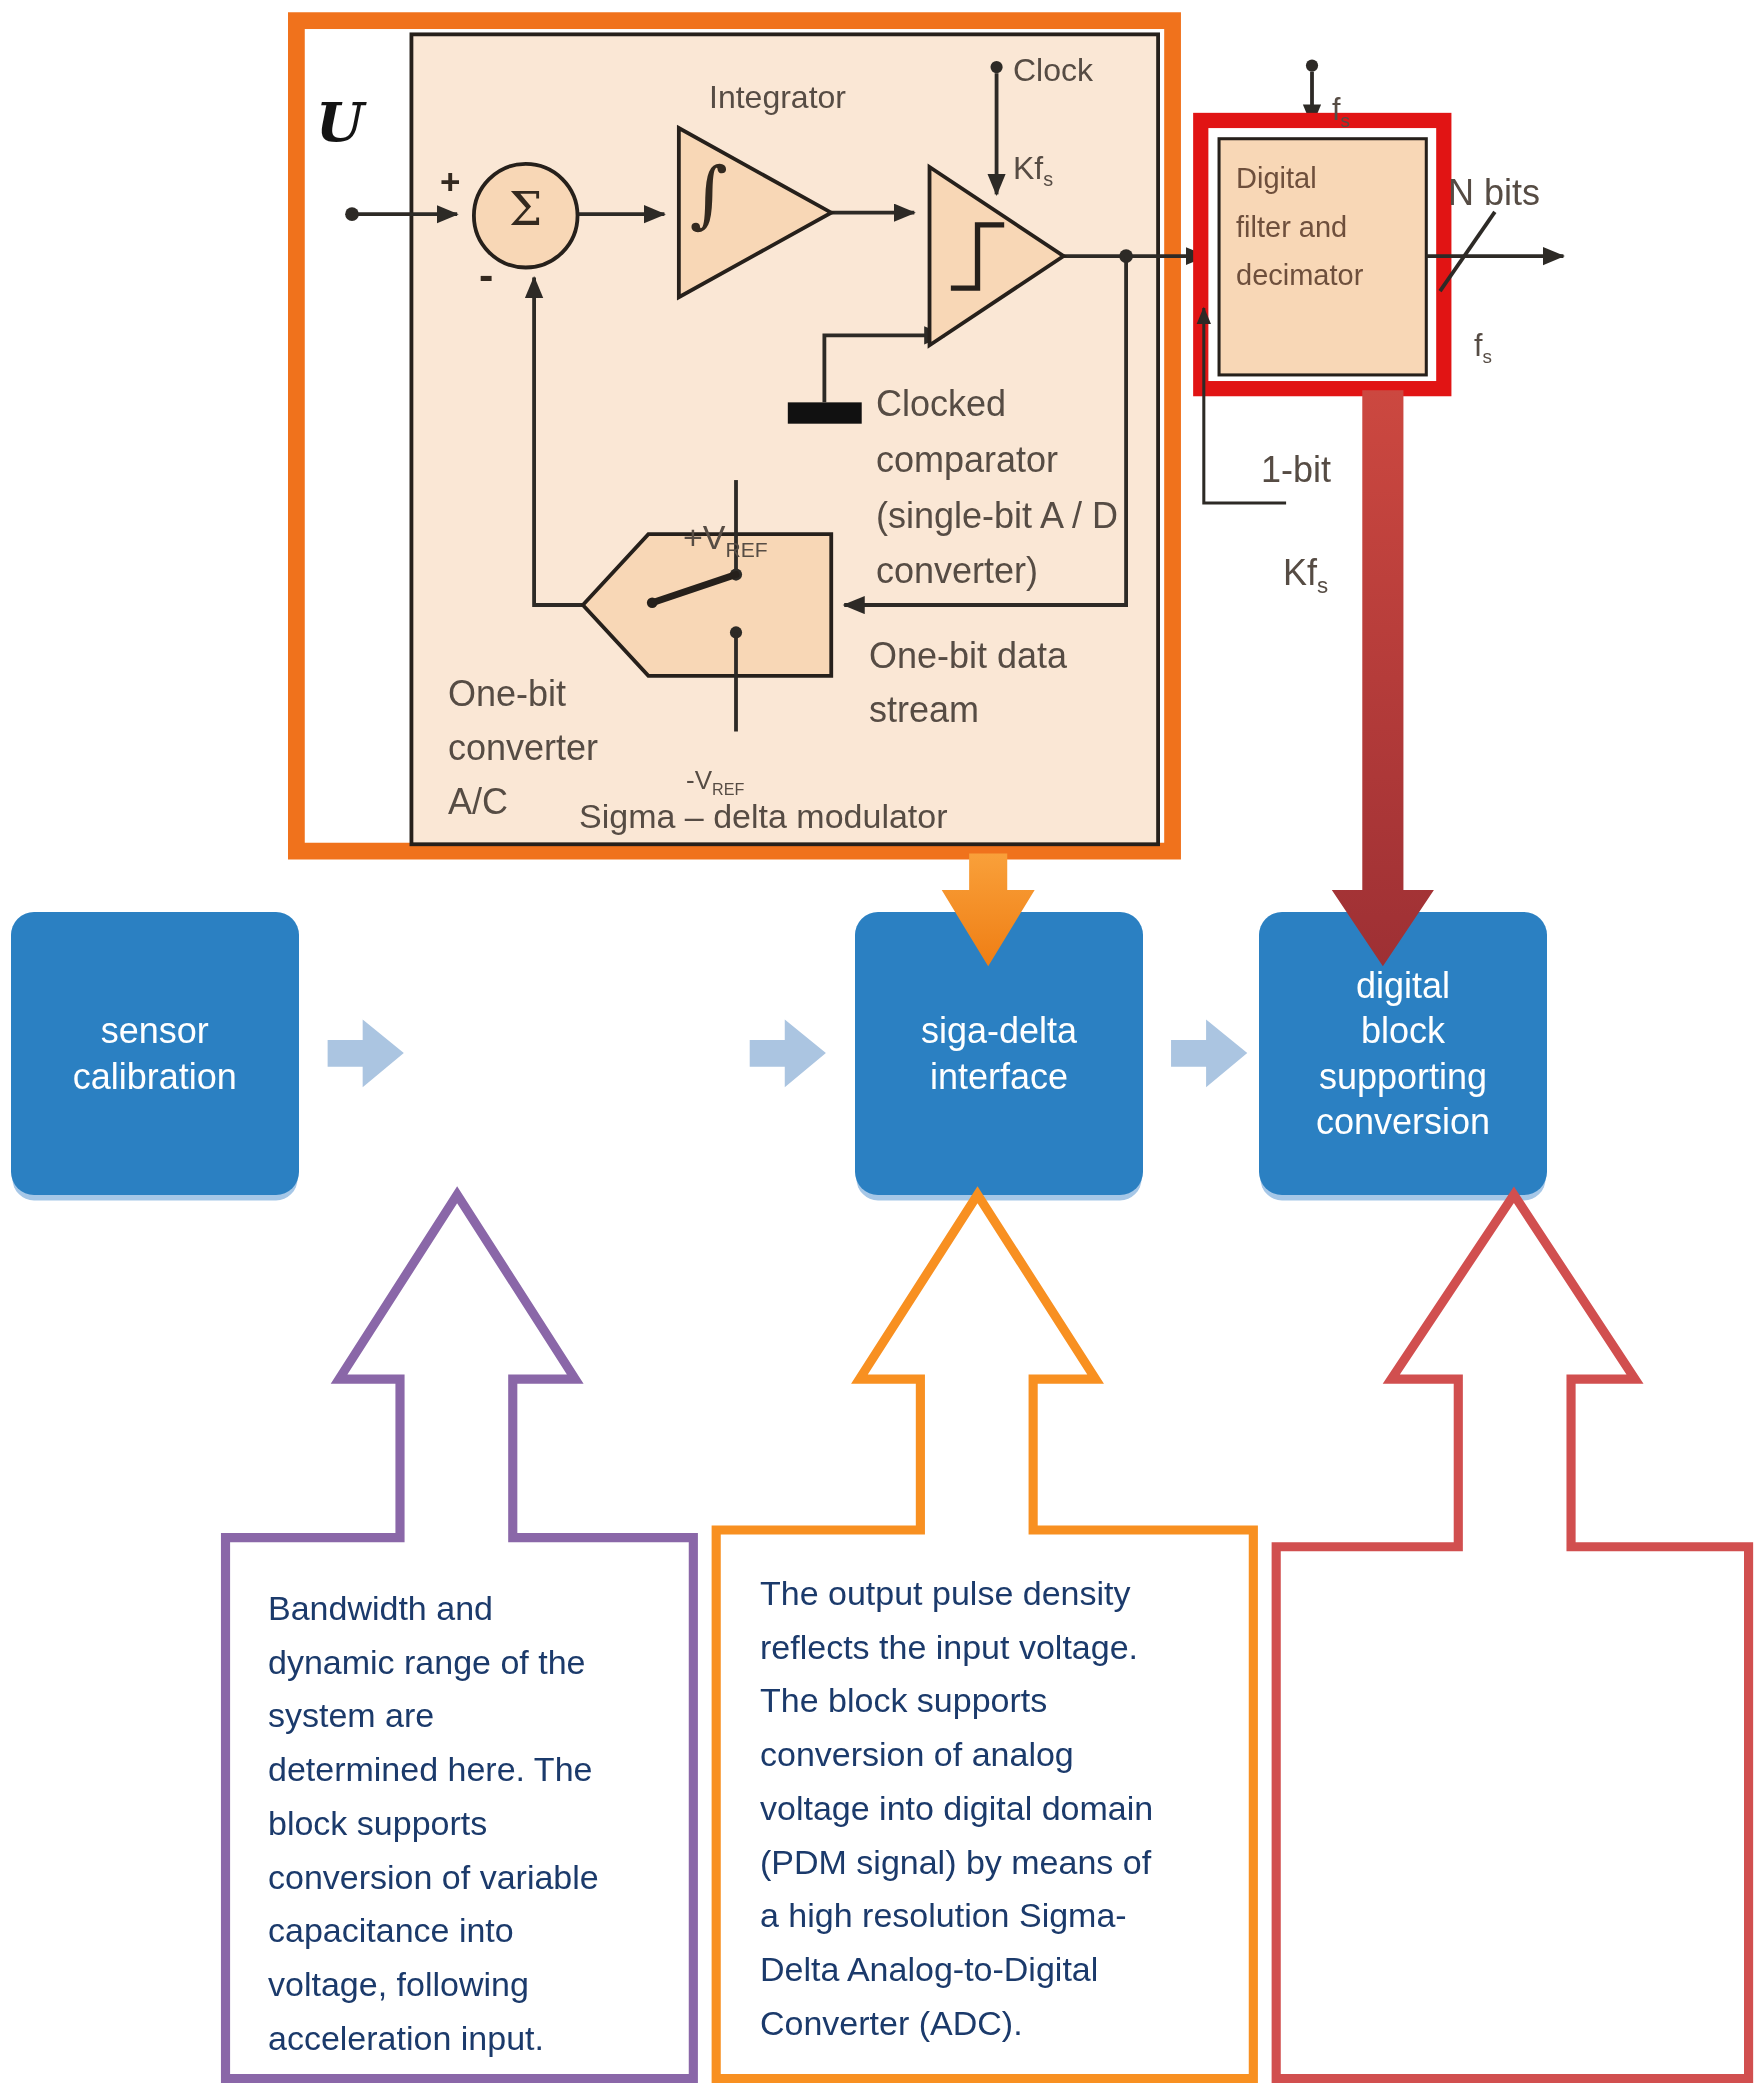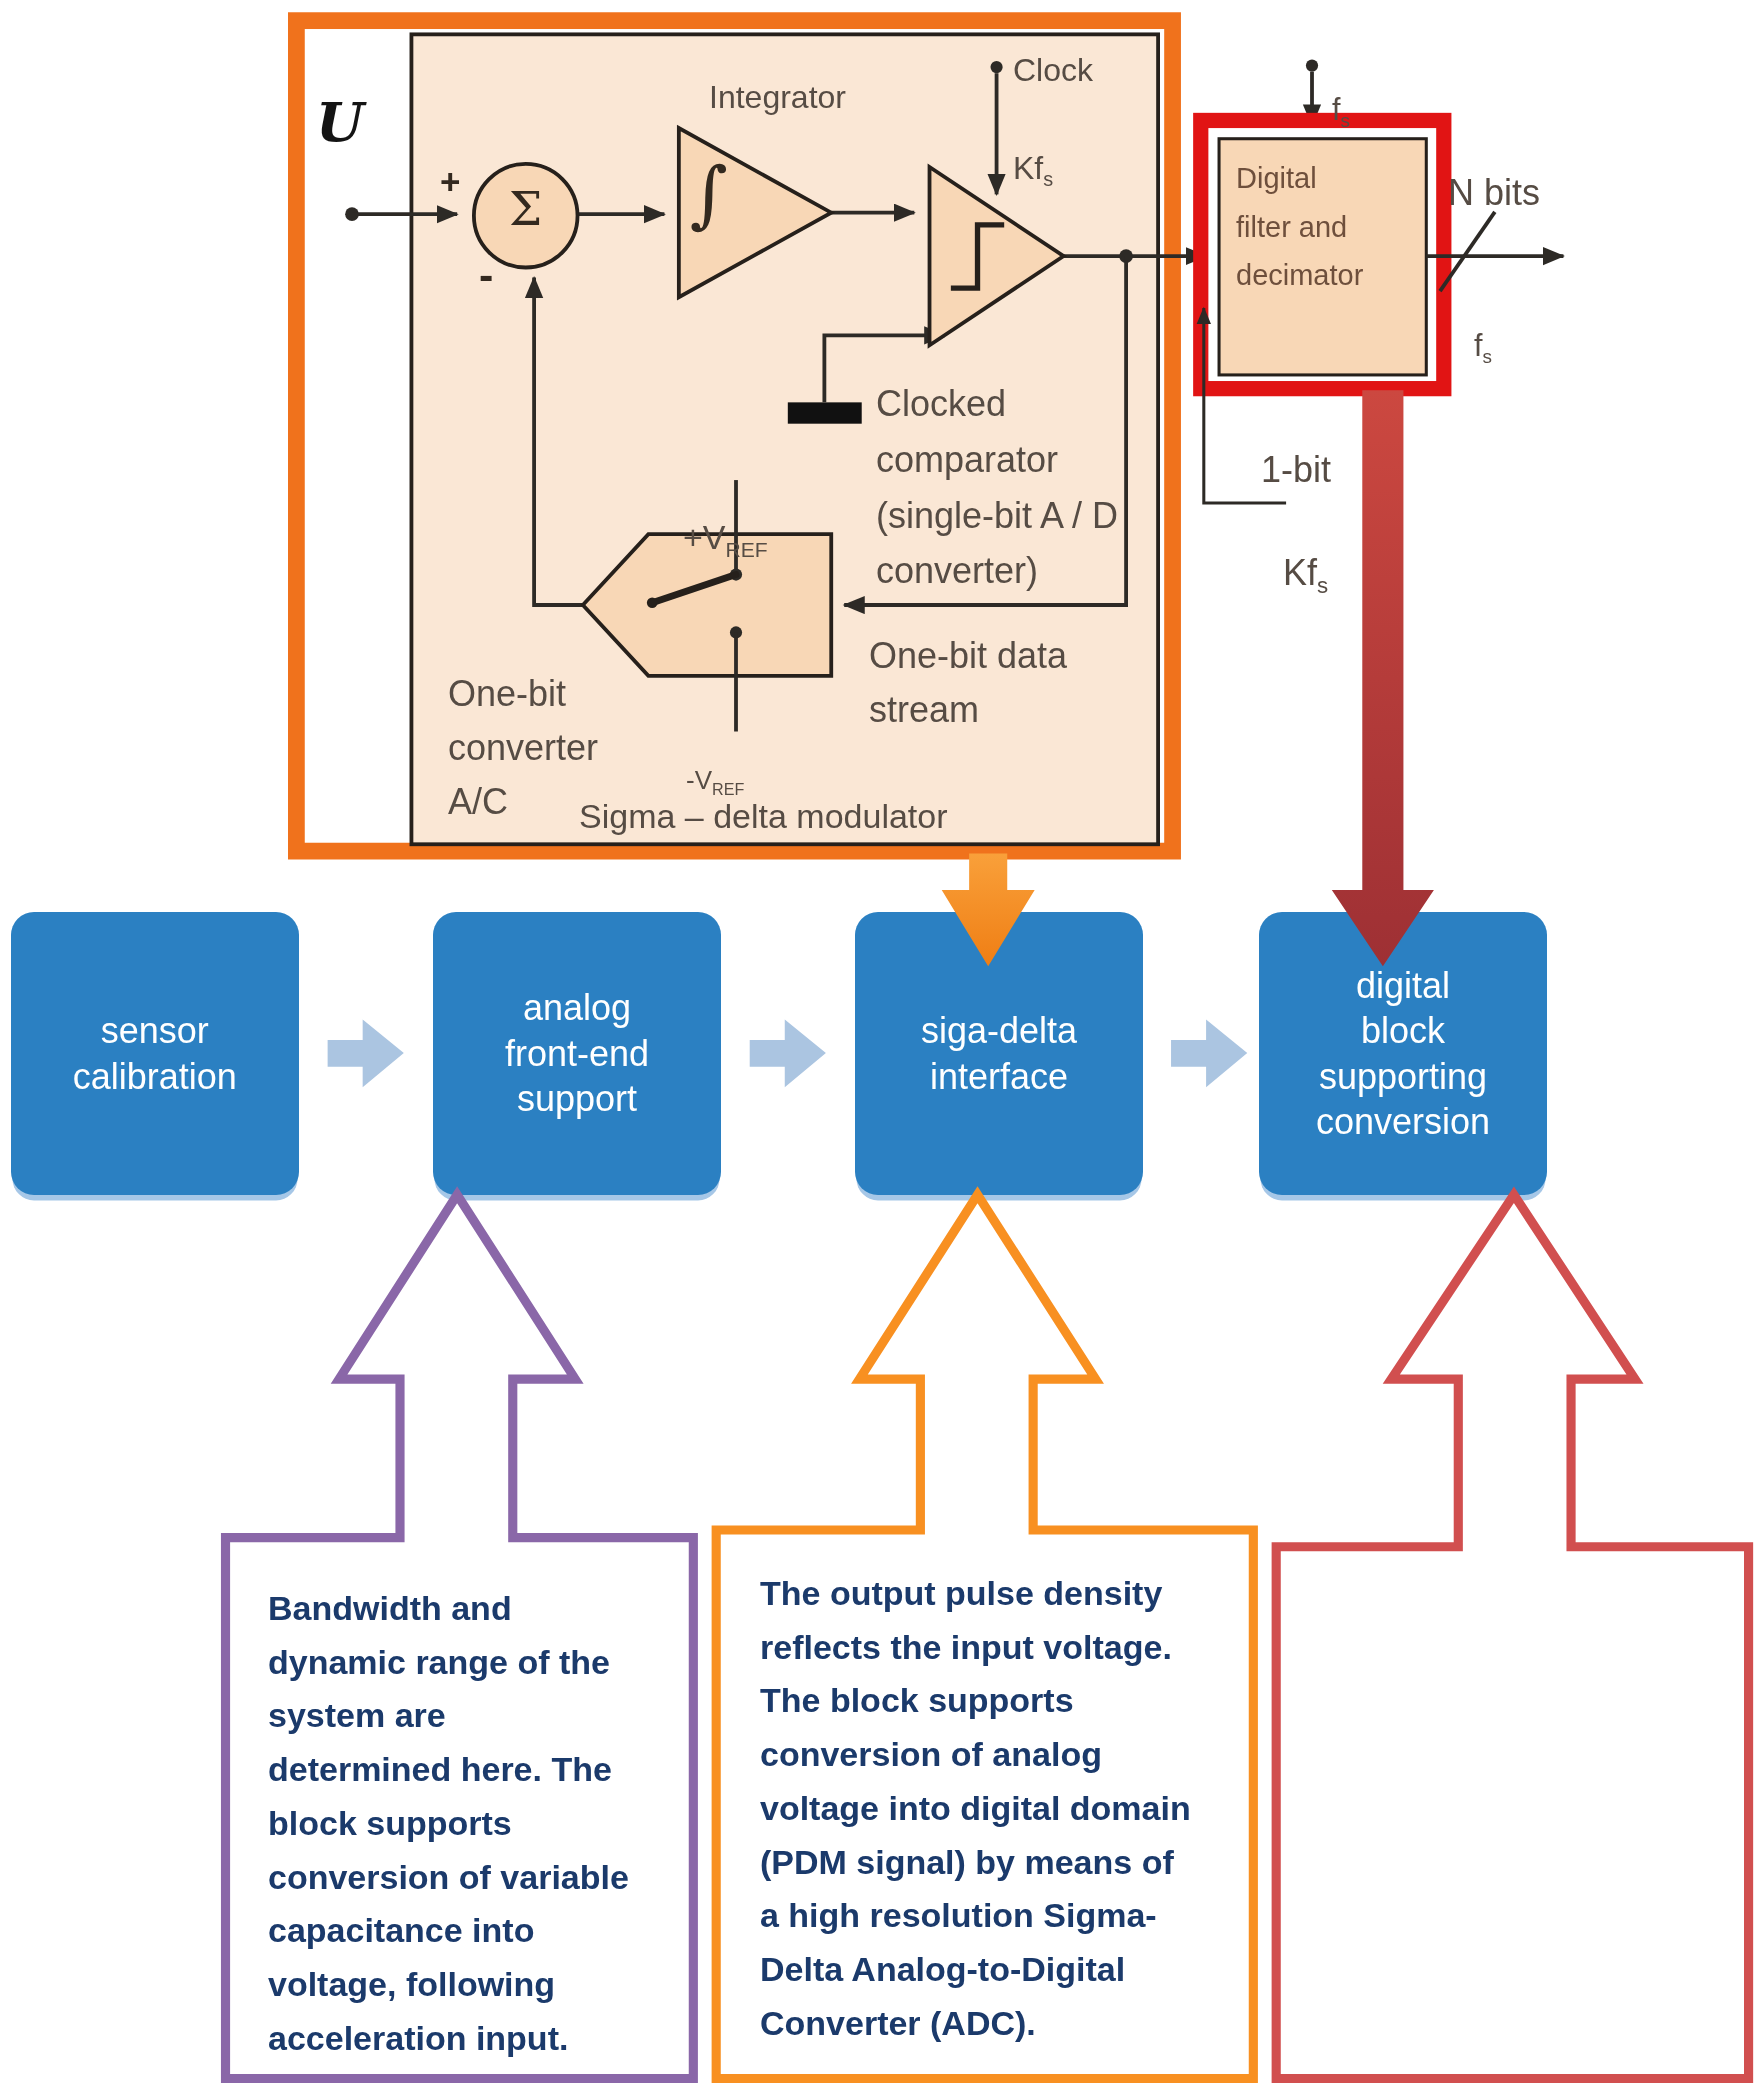--- a/index.html
+++ b/index.html
@@ -18,32 +18,29 @@
             font-style:italic;font-size:73px;color:#33291f;}
   .hint-sub sub{font-size:0.62em;}
   .digital-lbl{position:absolute;left:1236px;top:154px;font-size:29px;line-height:1.68;
                white-space:pre-line;color:#6E4F3C;}
   .sigma-title{position:absolute;left:579px;top:797px;width:427px;text-align:left;
                font-size:34px;color:#564C44;}
   .blue-box{position:absolute;top:912px;height:283px;width:288px;background:#2B80C2;
             border-radius:23px;box-shadow:0 6.9px 0 -1.5px #A6C7E7;display:flex;
             align-items:center;justify-content:center;text-align:center;color:#fff;
             font-size:36px;line-height:1.26;white-space:pre-line;}
-  .note-text{position:absolute;color:#1B3A6B;font-size:34px;line-height:1.58;white-space:pre-line;font-weight:bold;}
+  .note-text{position:absolute;color:#1B3A6B;font-size:34px;line-height:1.58;white-space:pre-line;}
 </style>
 </head>
 <body>
 
 <div class="page">
 
   <div class="blue-box" style="left:10.7px">sensor
 calibration</div>
-  <div class="blue-box" style="left:433px">analog
-front-end
-support</div>
   <div class="blue-box" style="left:855px">siga-delta
 interface</div>
   <div class="blue-box" style="left:1259px">digital
 block
 supporting
 conversion</div>
 
   <svg class="layer" width="1760" height="2087" viewBox="0 0 2310 2739">
     <defs>
       <marker id="ah" markerWidth="6.2" markerHeight="5" refX="5.4" refY="2.4" orient="auto">

